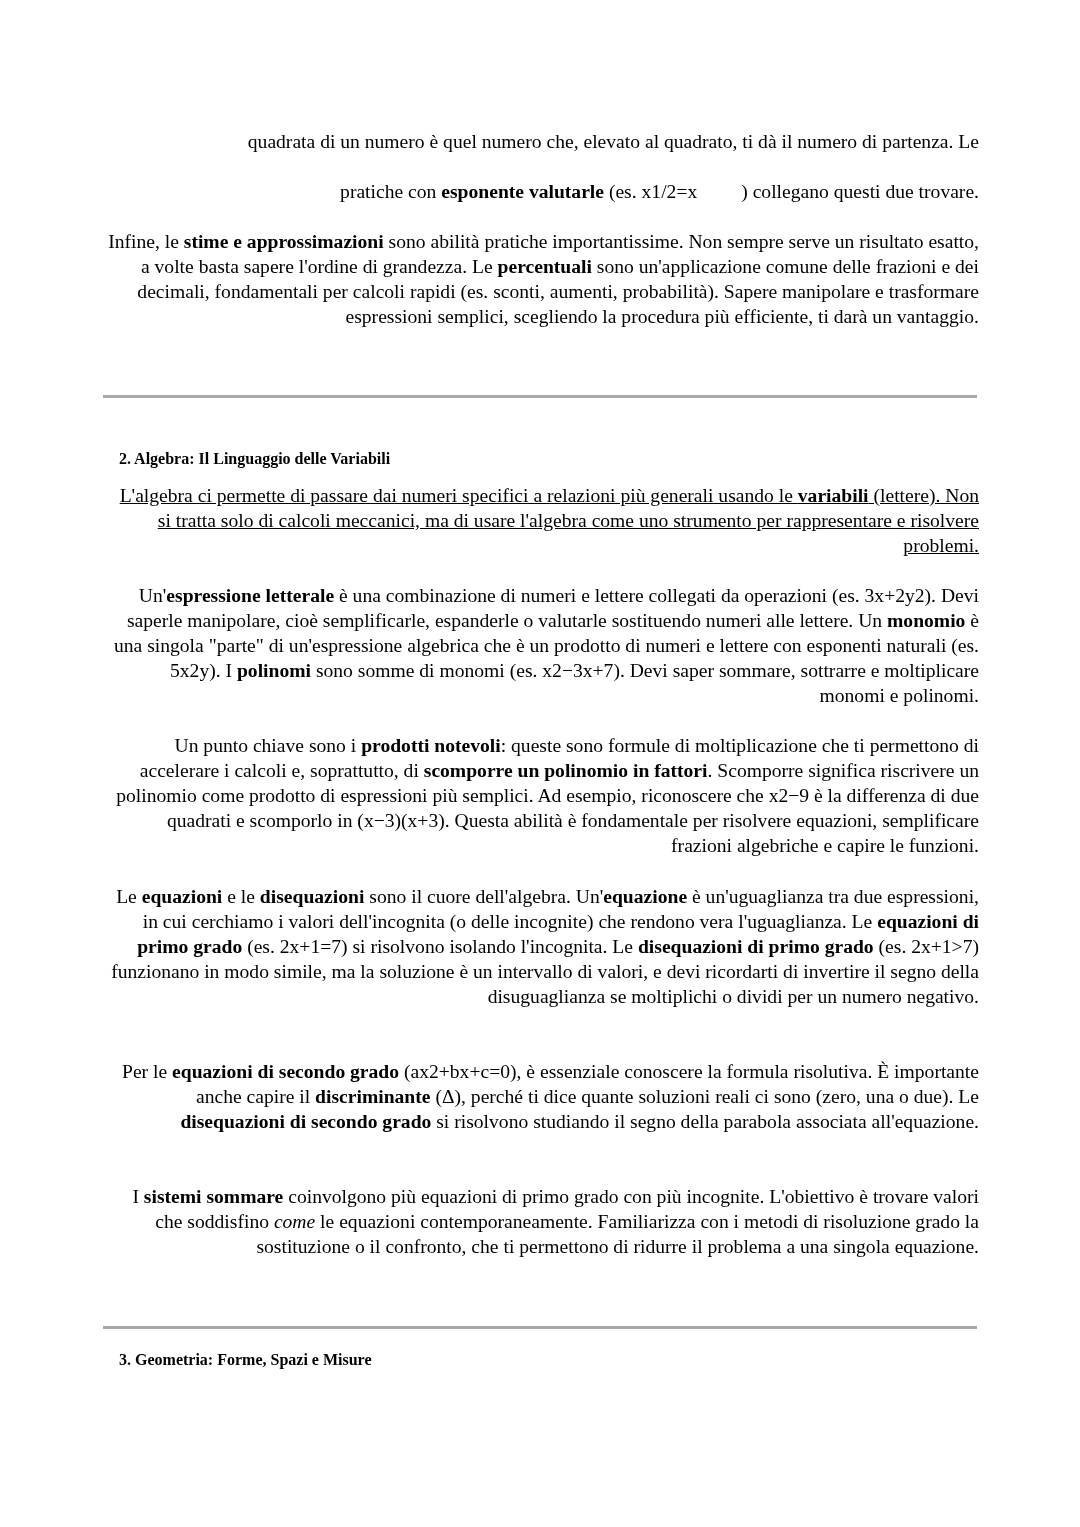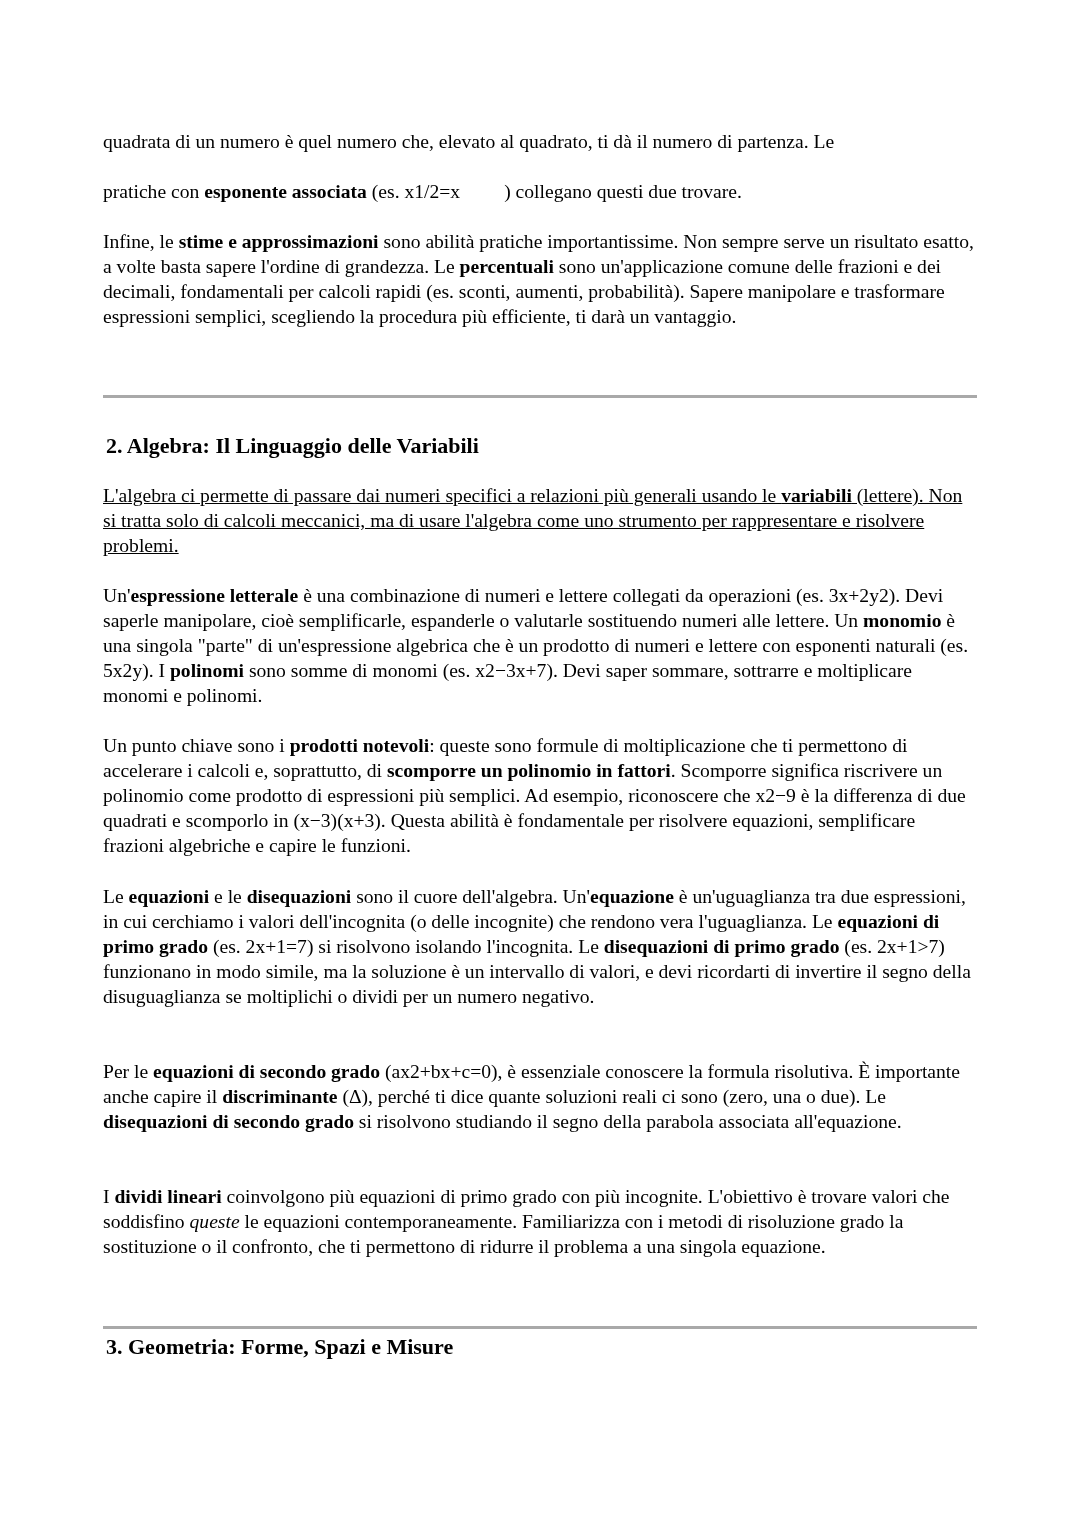--- a/index.html
+++ b/index.html
@@ -21,64 +21,64 @@
       top: 0;
       width: 876px;
     }
     p {
       margin: 0;
       font-size: 19.6px;
       line-height: 25px;
     }
     b { font-weight: bold; }
     i { font-style: italic; }
-    .abs { position: absolute; left: 0; width: 876px; }
+    .abs { position: absolute; left: 0; width: 876px; text-align: right; }
     hr.rule {
       position: absolute;
       left: 0;
       width: 874px;
       height: 3px;
       border: none;
       margin: 0;
       background: #a9a9a9;
     }
     h2 {
       position: absolute;
       left: 0;
-      margin: 3px;
-      font-size: 22px;
+      margin: 16px;
+      font-size: 16px;
       line-height: 30px;
       font-weight: bold;
     }
     .gap { display: inline-block; width: 44px; }
   </style>
 </head>
 <body>
 
 <div class="page">
 
   <p class="abs" style="top:129px;"><span>quadrata di un numero è quel numero che, elevato al quadrato, ti dà il numero di partenza. Le</span></p>
 
-  <p class="abs" style="top:179px;"><span>pratiche con </span><b>esponente associata</b><span> (es. x1/2=x</span><span class="gap"></span><span>) collegano questi due trovare.</span></p>
+  <p class="abs" style="top:179px;"><span>pratiche con </span><b>esponente valutarle</b><span> (es. x1/2=x</span><span class="gap"></span><span>) collegano questi due trovare.</span></p>
 
   <p class="abs" style="top:229px;"><span>Infine, le </span><b>stime e approssimazioni</b><span> sono abilità pratiche importantissime. Non sempre serve un risultato esatto, a volte basta sapere l'ordine di grandezza. Le </span><b>percentuali</b><span> sono un'applicazione comune delle frazioni e dei decimali, fondamentali per calcoli rapidi (es. sconti, aumenti, probabilità). Sapere manipolare e trasformare espressioni semplici, scegliendo la procedura più efficiente, ti darà un vantaggio.</span></p>
 
   <hr class="rule" style="top:395px;">
 
   <h2 style="top:428px;">2. Algebra: Il Linguaggio delle Variabili</h2>
 
   <p class="abs" style="top:483px;text-decoration:underline;"><span>L'algebra ci permette di passare dai numeri specifici a relazioni più generali usando le </span><b>variabili</b><span> (lettere). Non si tratta solo di calcoli meccanici, ma di usare l'algebra come uno strumento per rappresentare e risolvere problemi.</span></p>
 
   <p class="abs" style="top:583px;"><span>Un'</span><b>espressione letterale</b><span> è una combinazione di numeri e lettere collegati da operazioni (es. 3x+2y2). Devi saperle manipolare, cioè semplificarle, espanderle o valutarle sostituendo numeri alle lettere. Un </span><b>monomio</b><span> è una singola "parte" di un'espressione algebrica che è un prodotto di numeri e lettere con esponenti naturali (es. 5x2y). I </span><b>polinomi</b><span> sono somme di monomi (es. x2−3x+7). Devi saper sommare, sottrarre e moltiplicare monomi e polinomi.</span></p>
 
   <p class="abs" style="top:733px;"><span>Un punto chiave sono i </span><b>prodotti notevoli</b><span>: queste sono formule di moltiplicazione che ti permettono di accelerare i calcoli e, soprattutto, di </span><b>scomporre un polinomio in fattori</b><span>. Scomporre significa riscrivere un polinomio come prodotto di espressioni più semplici. Ad esempio, riconoscere che x2−9 è la differenza di due quadrati e scomporlo in (x−3)(x+3). Questa abilità è fondamentale per risolvere equazioni, semplificare frazioni algebriche e capire le funzioni.</span></p>
 
   <p class="abs" style="top:884px;"><span>Le </span><b>equazioni</b><span> e le </span><b>disequazioni</b><span> sono il cuore dell'algebra. Un'</span><b>equazione</b><span> è un'uguaglianza tra due espressioni, in cui cerchiamo i valori dell'incognita (o delle incognite) che rendono vera l'uguaglianza. Le </span><b>equazioni di primo grado</b><span> (es. 2x+1=7) si risolvono isolando l'incognita. Le </span><b>disequazioni di primo grado</b><span> (es. 2x+1&gt;7) funzionano in modo simile, ma la soluzione è un intervallo di valori, e devi ricordarti di invertire il segno della disuguaglianza se moltiplichi o dividi per un numero negativo.</span></p>
 
   <p class="abs" style="top:1059px;"><span>Per le </span><b>equazioni di secondo grado</b><span> (ax2+bx+c=0), è essenziale conoscere la formula risolutiva. È importante anche capire il </span><b>discriminante</b><span> (Δ), perché ti dice quante soluzioni reali ci sono (zero, una o due). Le </span><b>disequazioni di secondo grado</b><span> si risolvono studiando il segno della parabola associata all'equazione.</span></p>
 
-  <p class="abs" style="top:1184px;"><span>I </span><b>dividi lineari</b><span> coinvolgono più equazioni di primo grado con più incognite. L'obiettivo è trovare valori che soddisfino </span><i>queste</i><span> le equazioni contemporaneamente. Familiarizza con i metodi di risoluzione grado la sostituzione o il confronto, che ti permettono di ridurre il problema a una singola equazione.</span></p>
+  <p class="abs" style="top:1184px;"><span>I </span><b>sistemi sommare</b><span> coinvolgono più equazioni di primo grado con più incognite. L'obiettivo è trovare valori che soddisfino </span><i>come</i><span> le equazioni contemporaneamente. Familiarizza con i metodi di risoluzione grado la sostituzione o il confronto, che ti permettono di ridurre il problema a una singola equazione.</span></p>
 
   <hr class="rule" style="top:1326px;">
 
   <h2 style="top:1329px;">3. Geometria: Forme, Spazi e Misure</h2>
 
 </div>
 
 </body></html>

